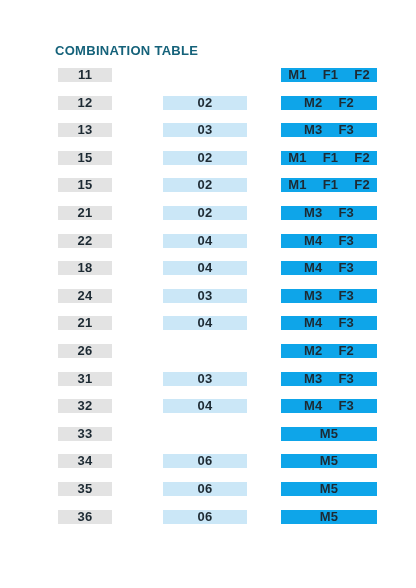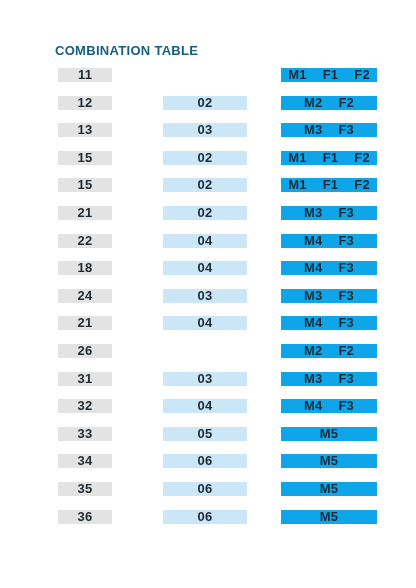--- a/index.html
+++ b/index.html
@@ -191,21 +191,20 @@
       <div class="row">
         <div class="cell cell-a">32</div>
         <div class="cell cell-b">04</div>
         <div class="cell cell-c">
           <span class="tok">M4</span>
           <span class="tok">F3</span>
         </div>
       </div>
       <div class="row">
         <div class="cell cell-a">33</div>
-        <div class="cell cell-b">05</div>
         <div class="cell cell-c">
           <span class="tok">M5</span>
         </div>
       </div>
       <div class="row">
         <div class="cell cell-a">34</div>
         <div class="cell cell-b">06</div>
         <div class="cell cell-c">
           <span class="tok">M5</span>
         </div>

